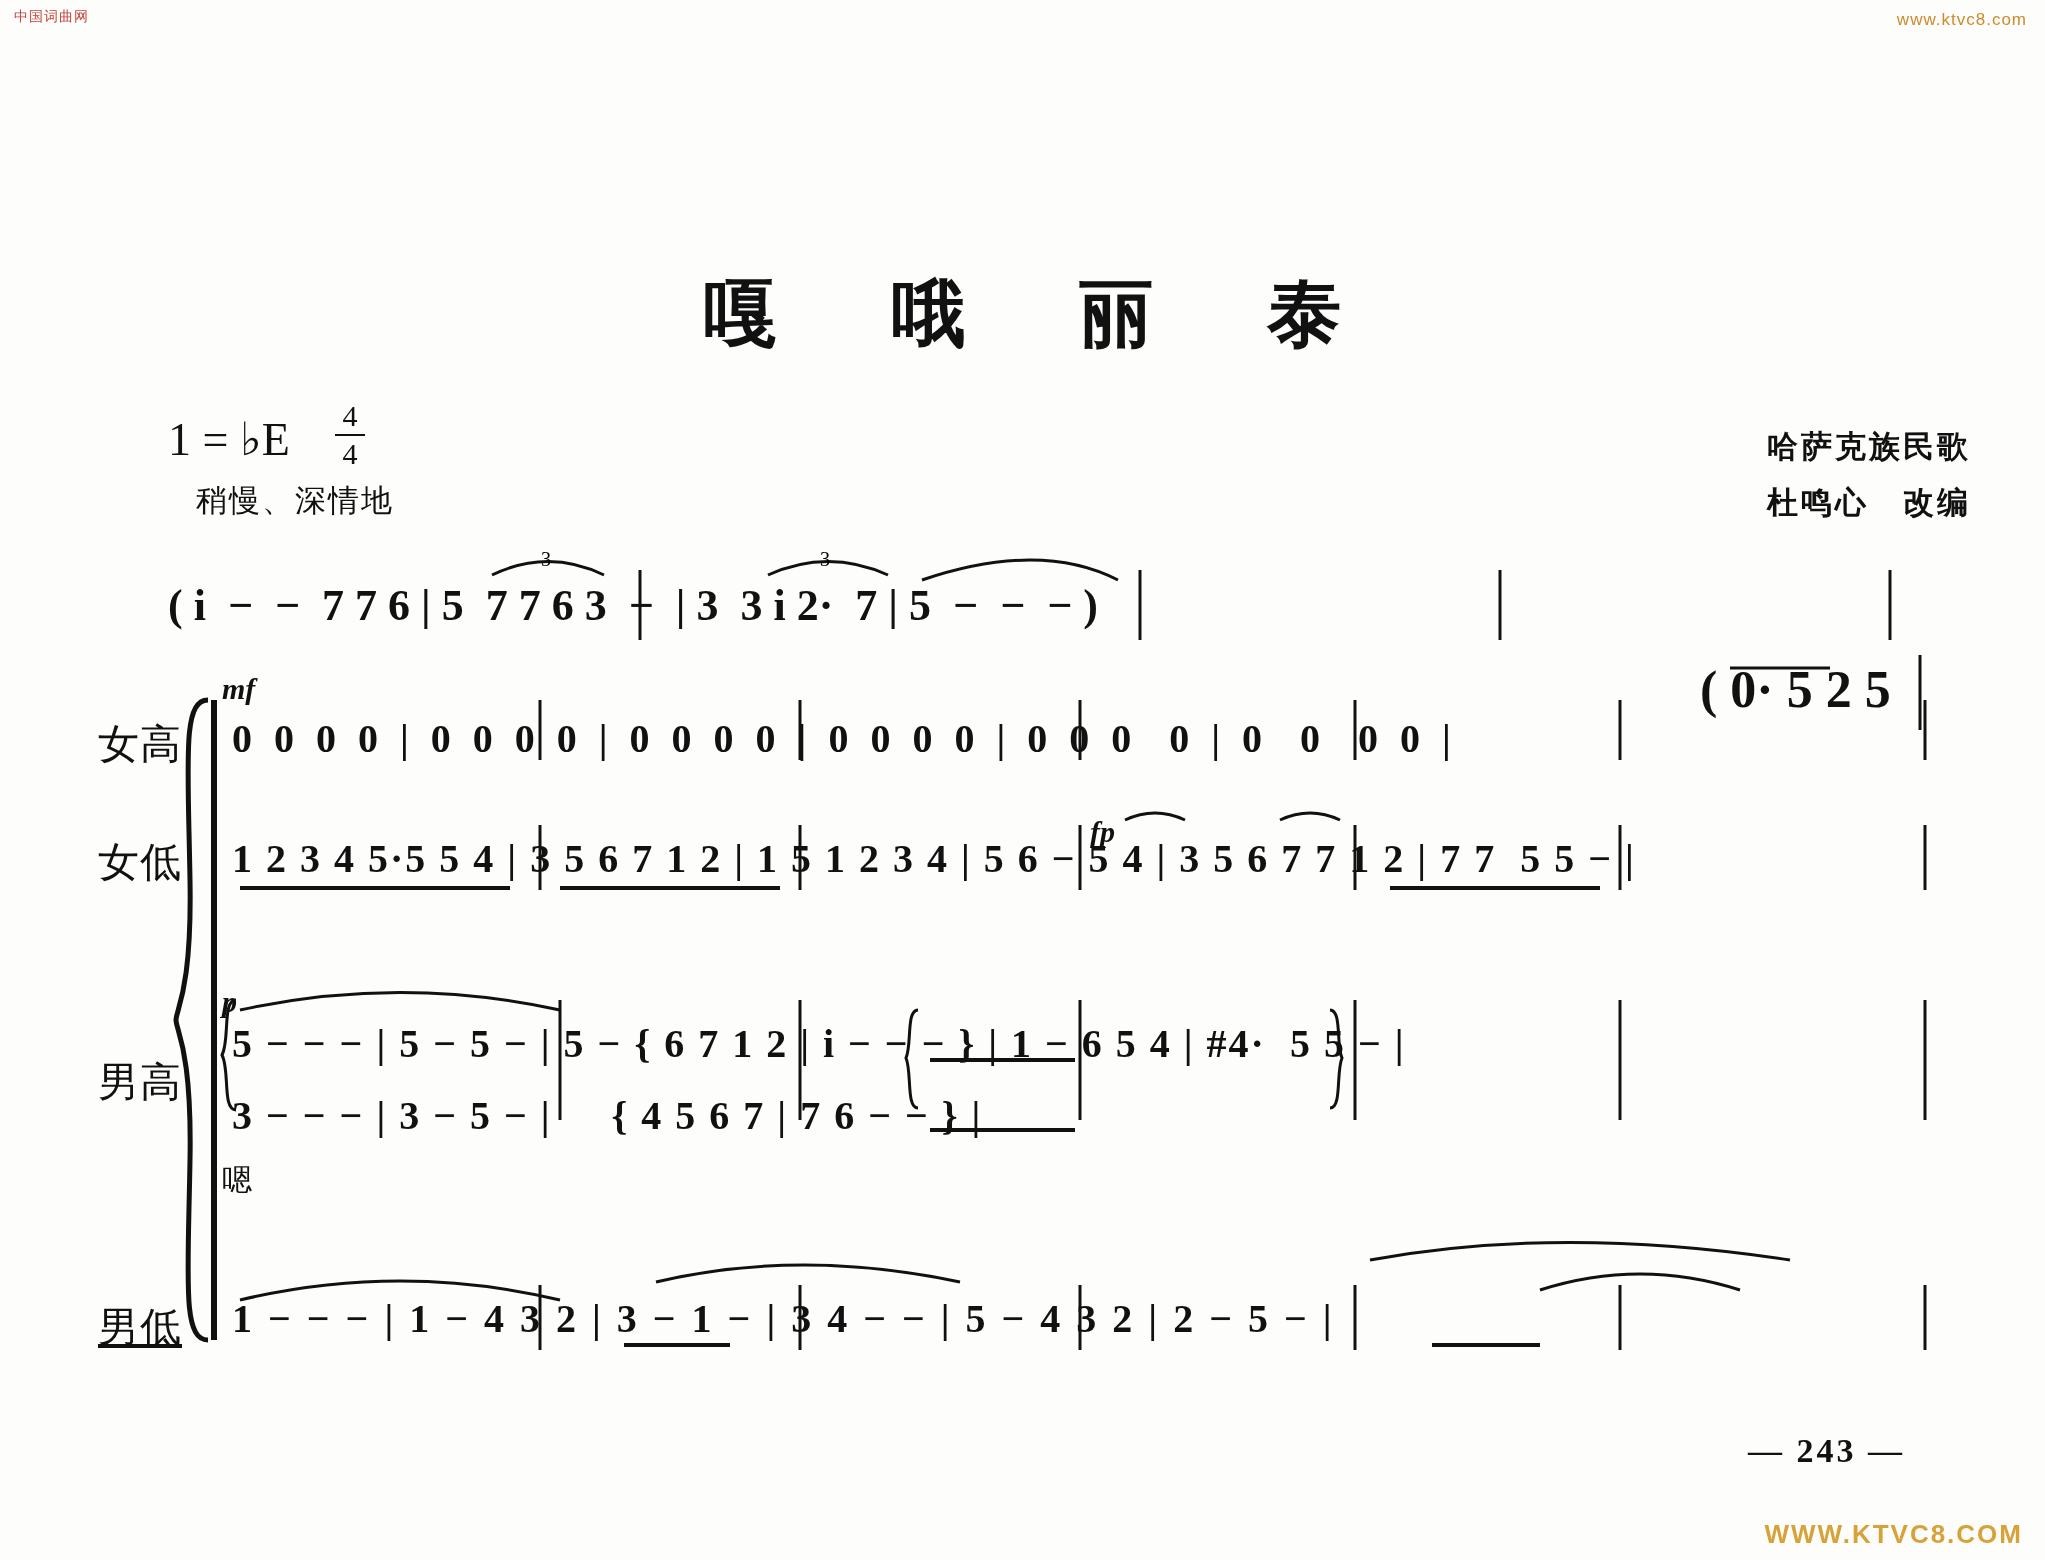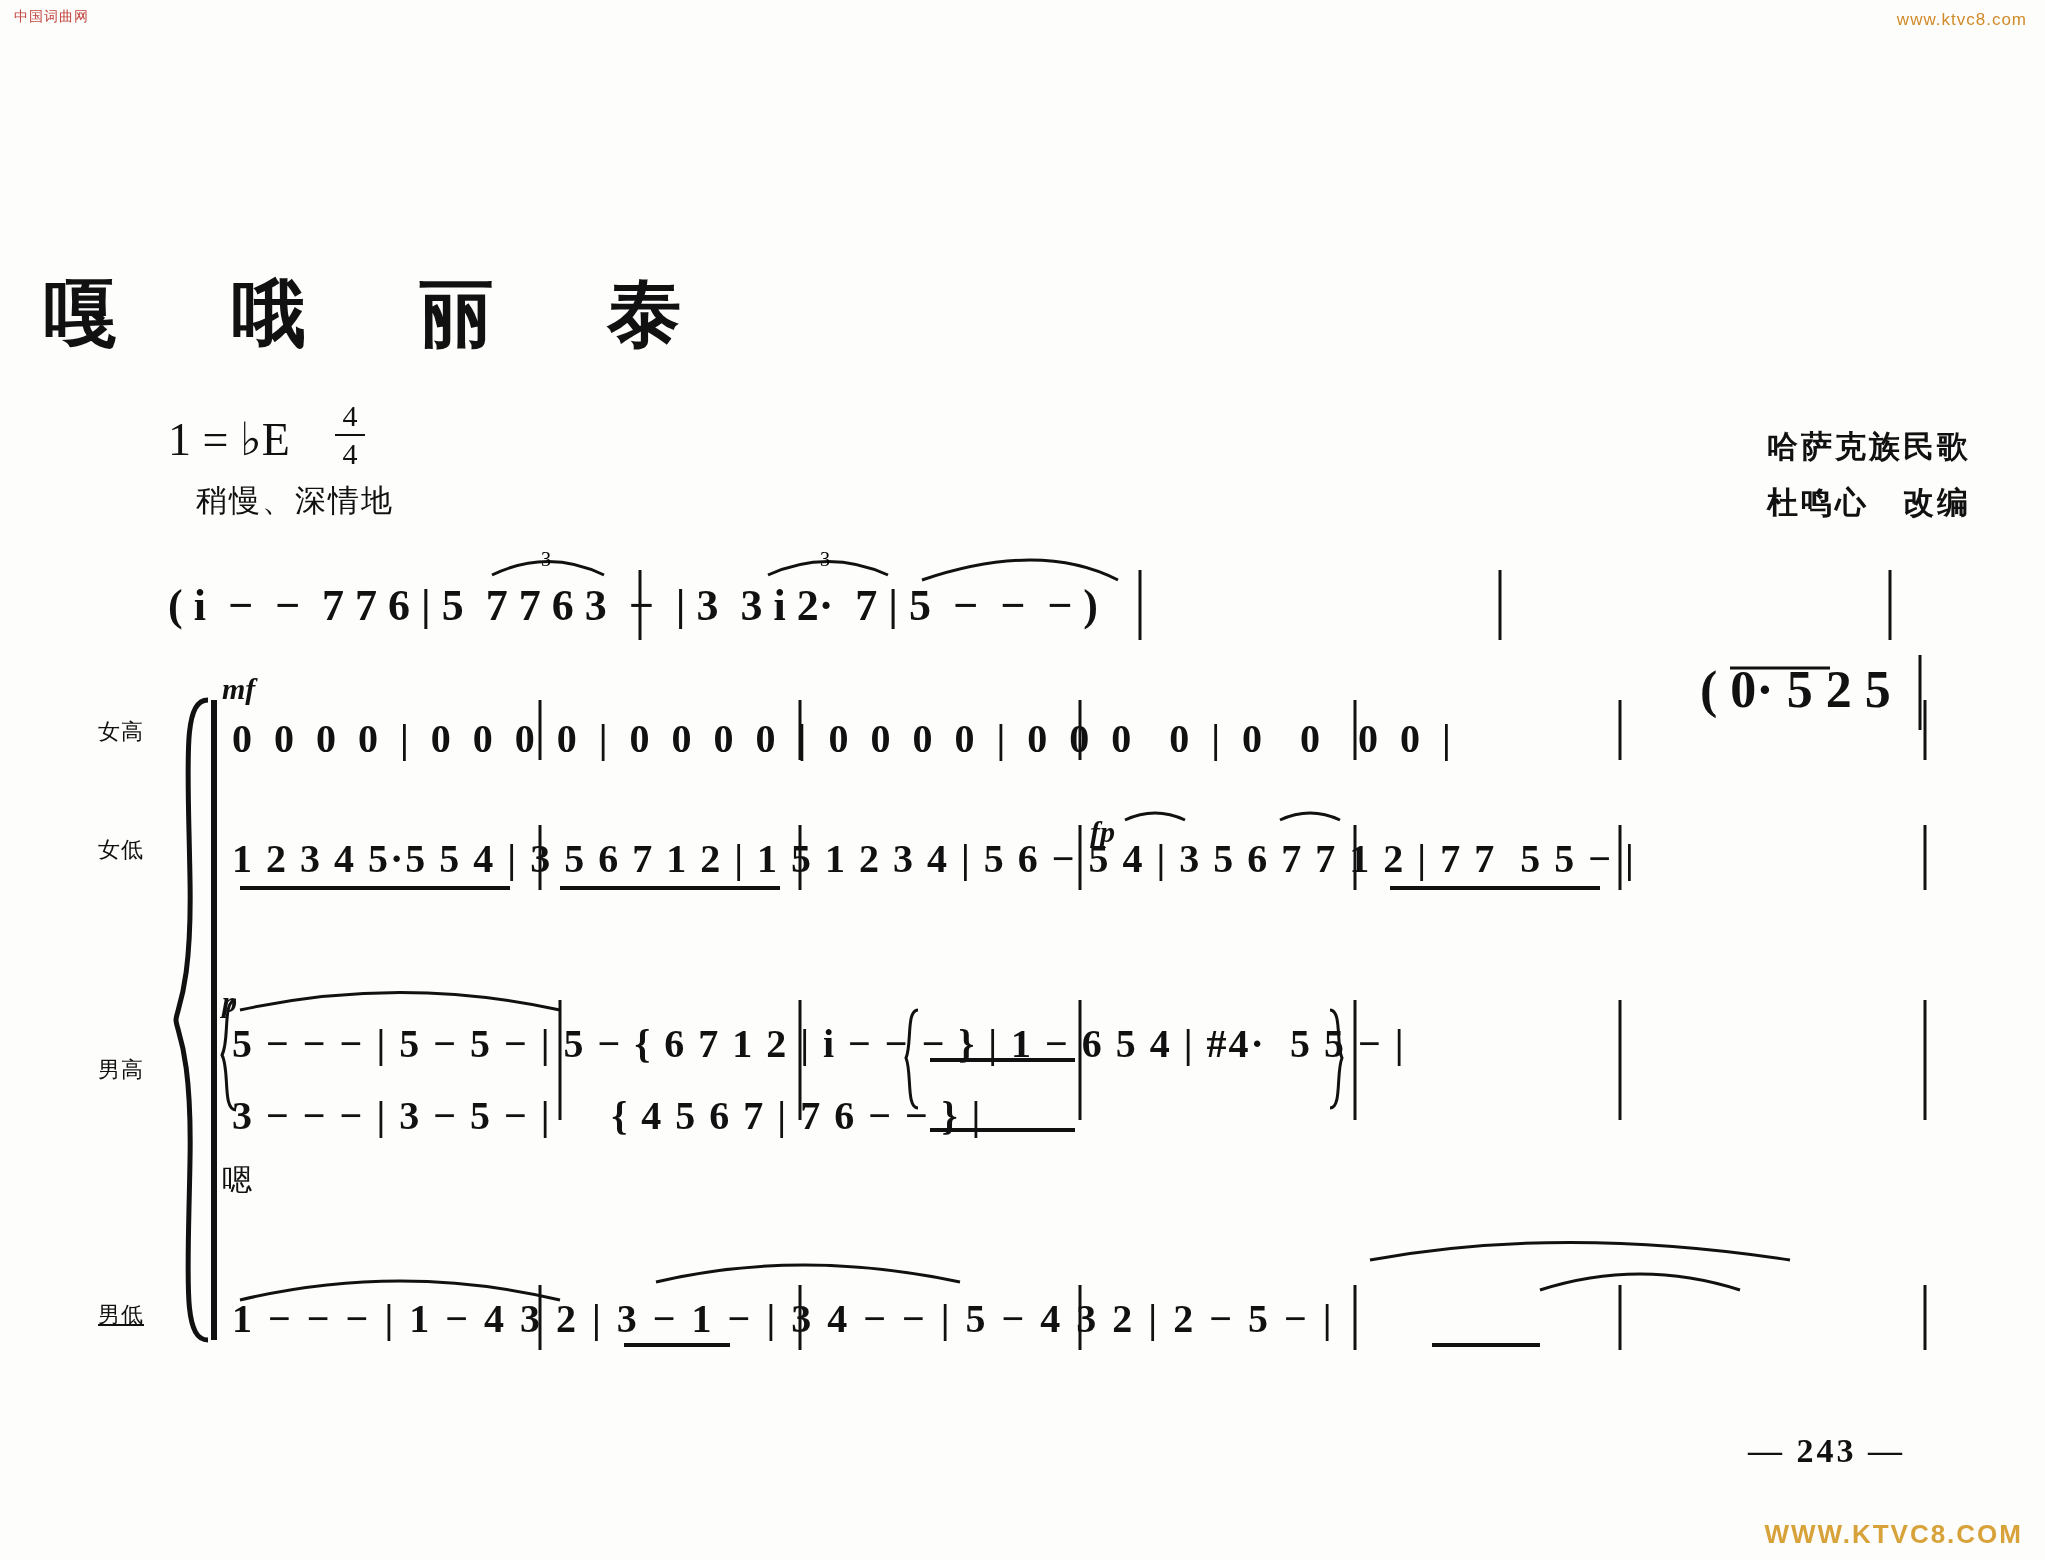--- a/index.html
+++ b/index.html
@@ -48,20 +48,21 @@
   }
   .sheet {
     position: absolute;
     left: 0; top: 0;
     width: 2045px; height: 1560px;
   }
   .title {
     position: absolute;
     left: 0; top: 265px;
     width: 2045px;
+    text-align: center;
     font-size: 74px;
     font-weight: bold;
     letter-spacing: 44px;
     text-indent: 44px;
     font-family: "DejaVu Sans", sans-serif;
     color: #111;
   }
   .keysig {
     position: absolute;
     left: 168px; top: 412px;
@@ -101,21 +102,21 @@
     right: 74px; top: 482px;
     font-size: 31px;
     color: #111;
     font-family: "DejaVu Sans", sans-serif;
     letter-spacing: 3px;
     font-weight: bold;
     text-align: right;
   }
   .partlabel {
     position: absolute;
-    font-size: 22px;
+    font-size: 41px;
     color: #111;
     font-family: "DejaVu Sans", sans-serif;
     letter-spacing: 1px;
   }
   .notes {
     position: absolute;
     font-size: 40px;
     font-weight: bold;
     font-family: "Liberation Serif", serif;
     color: #111;

